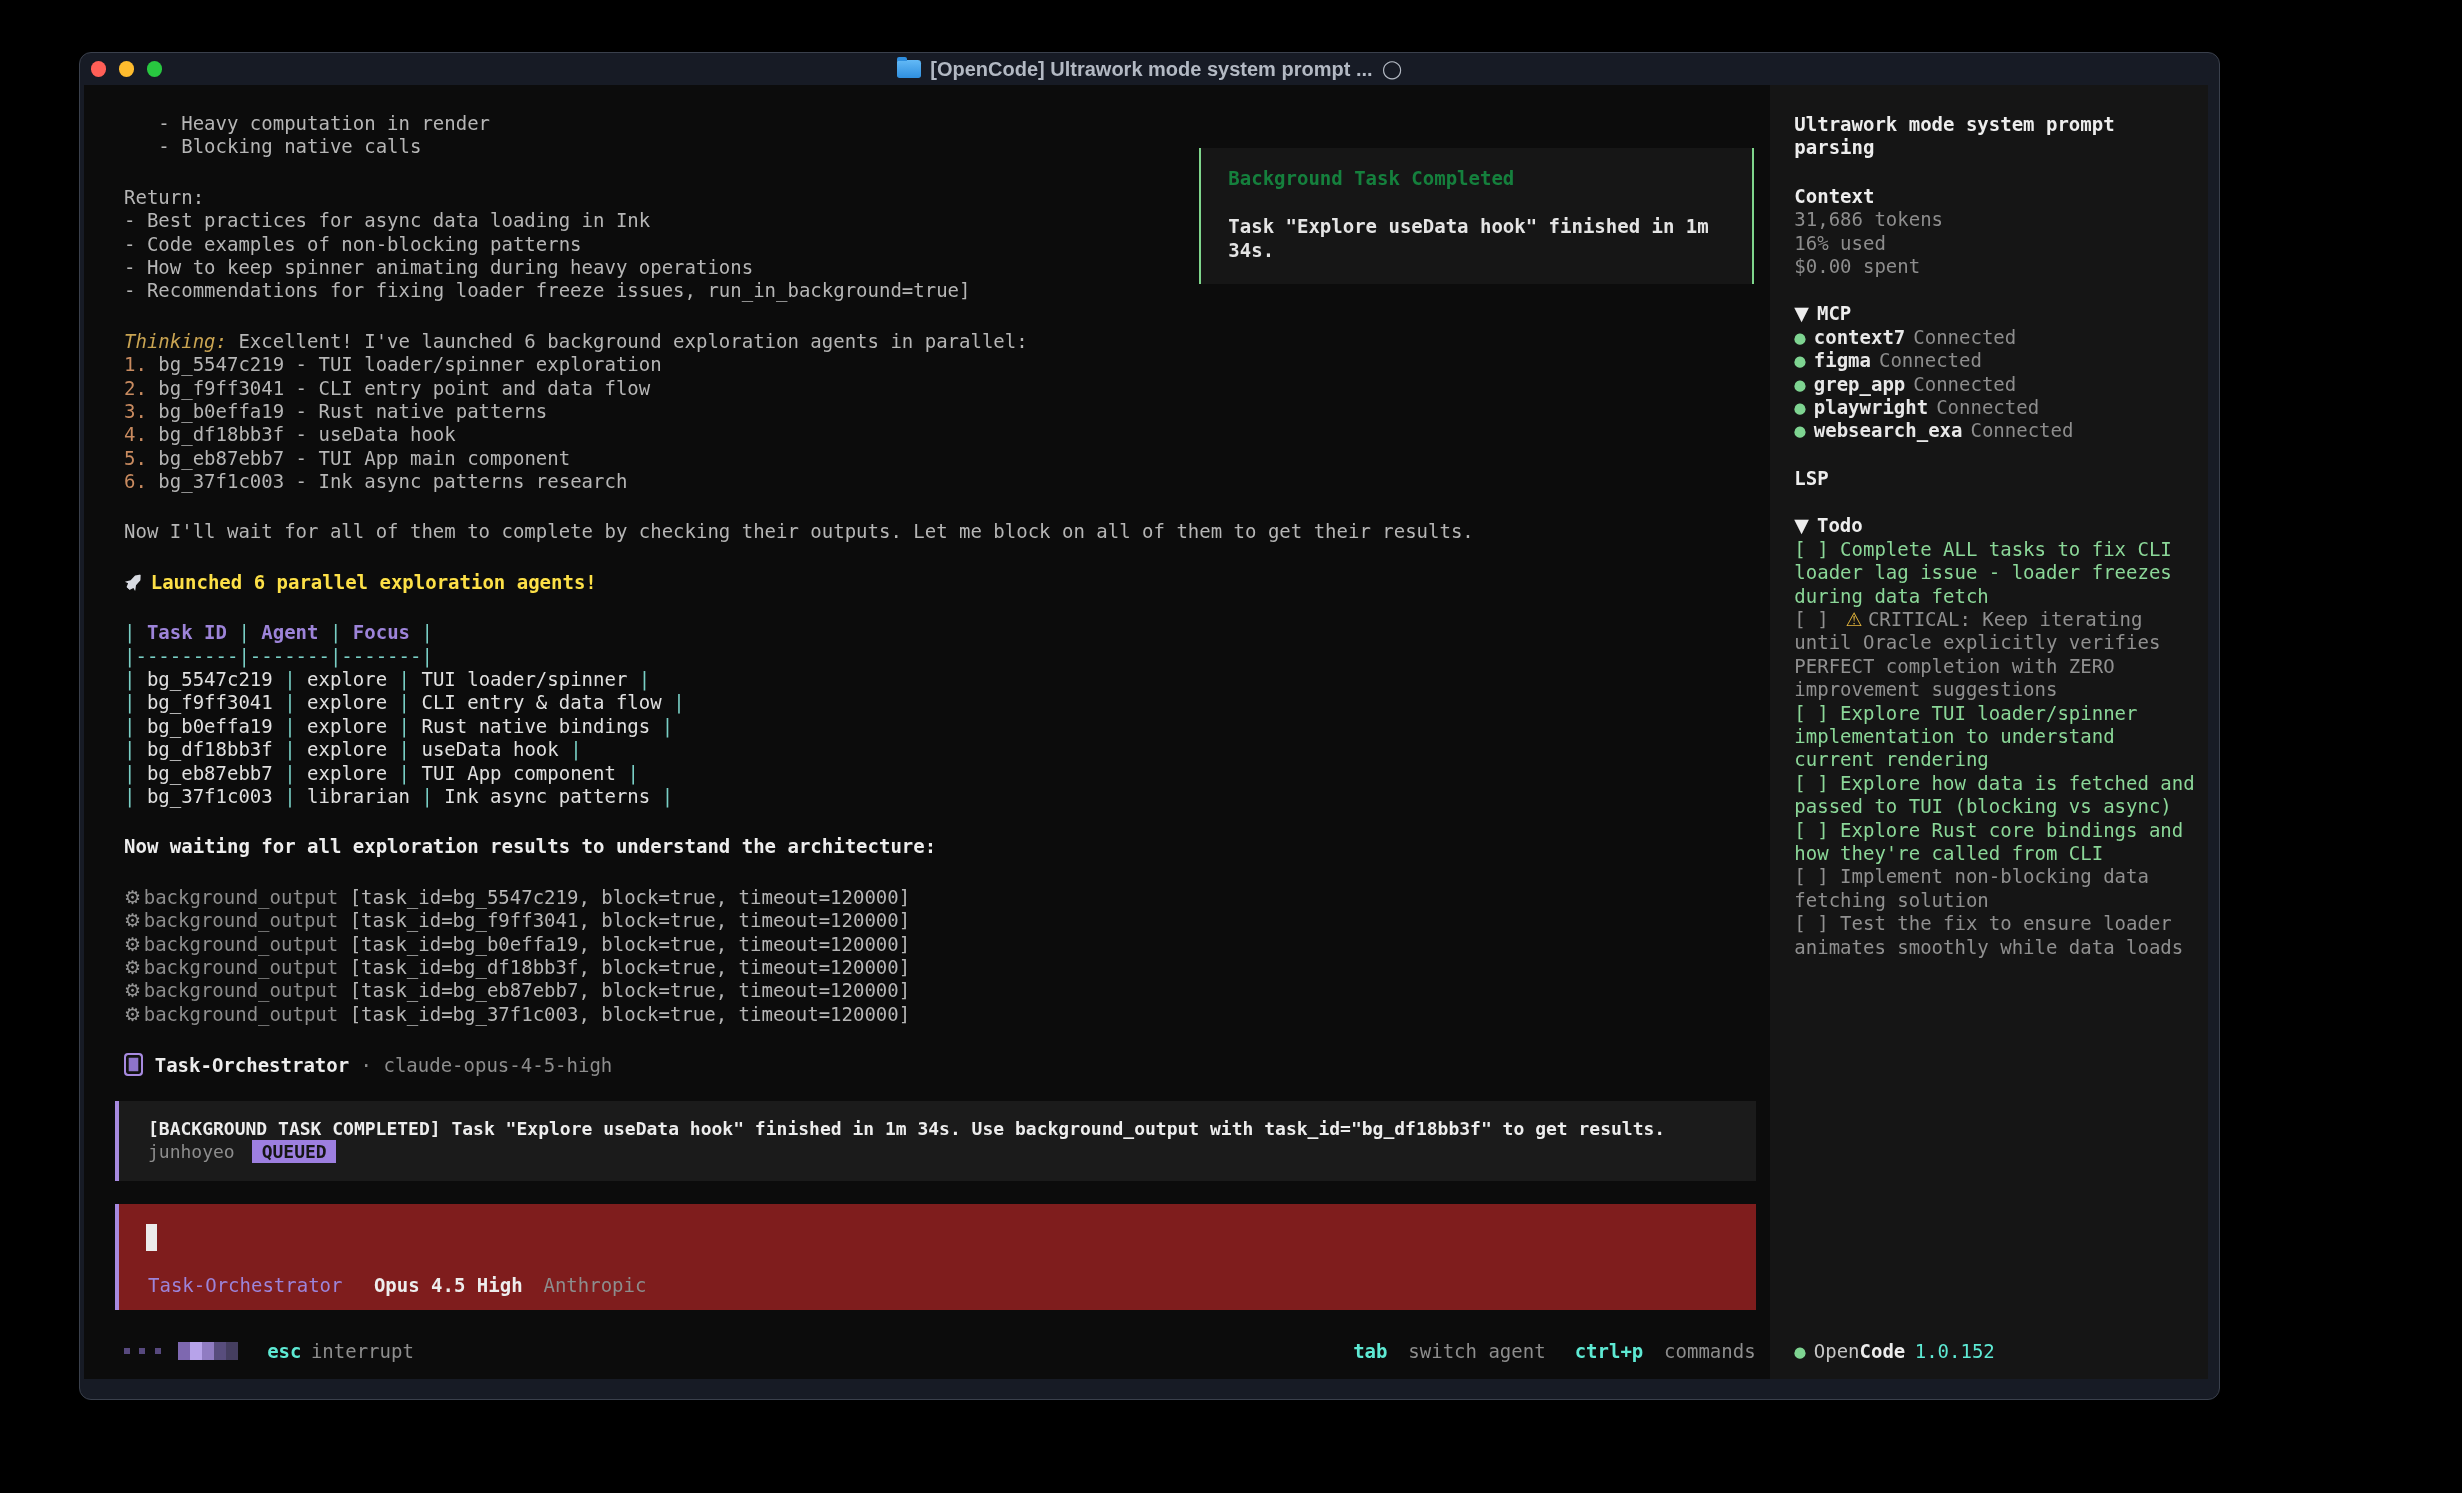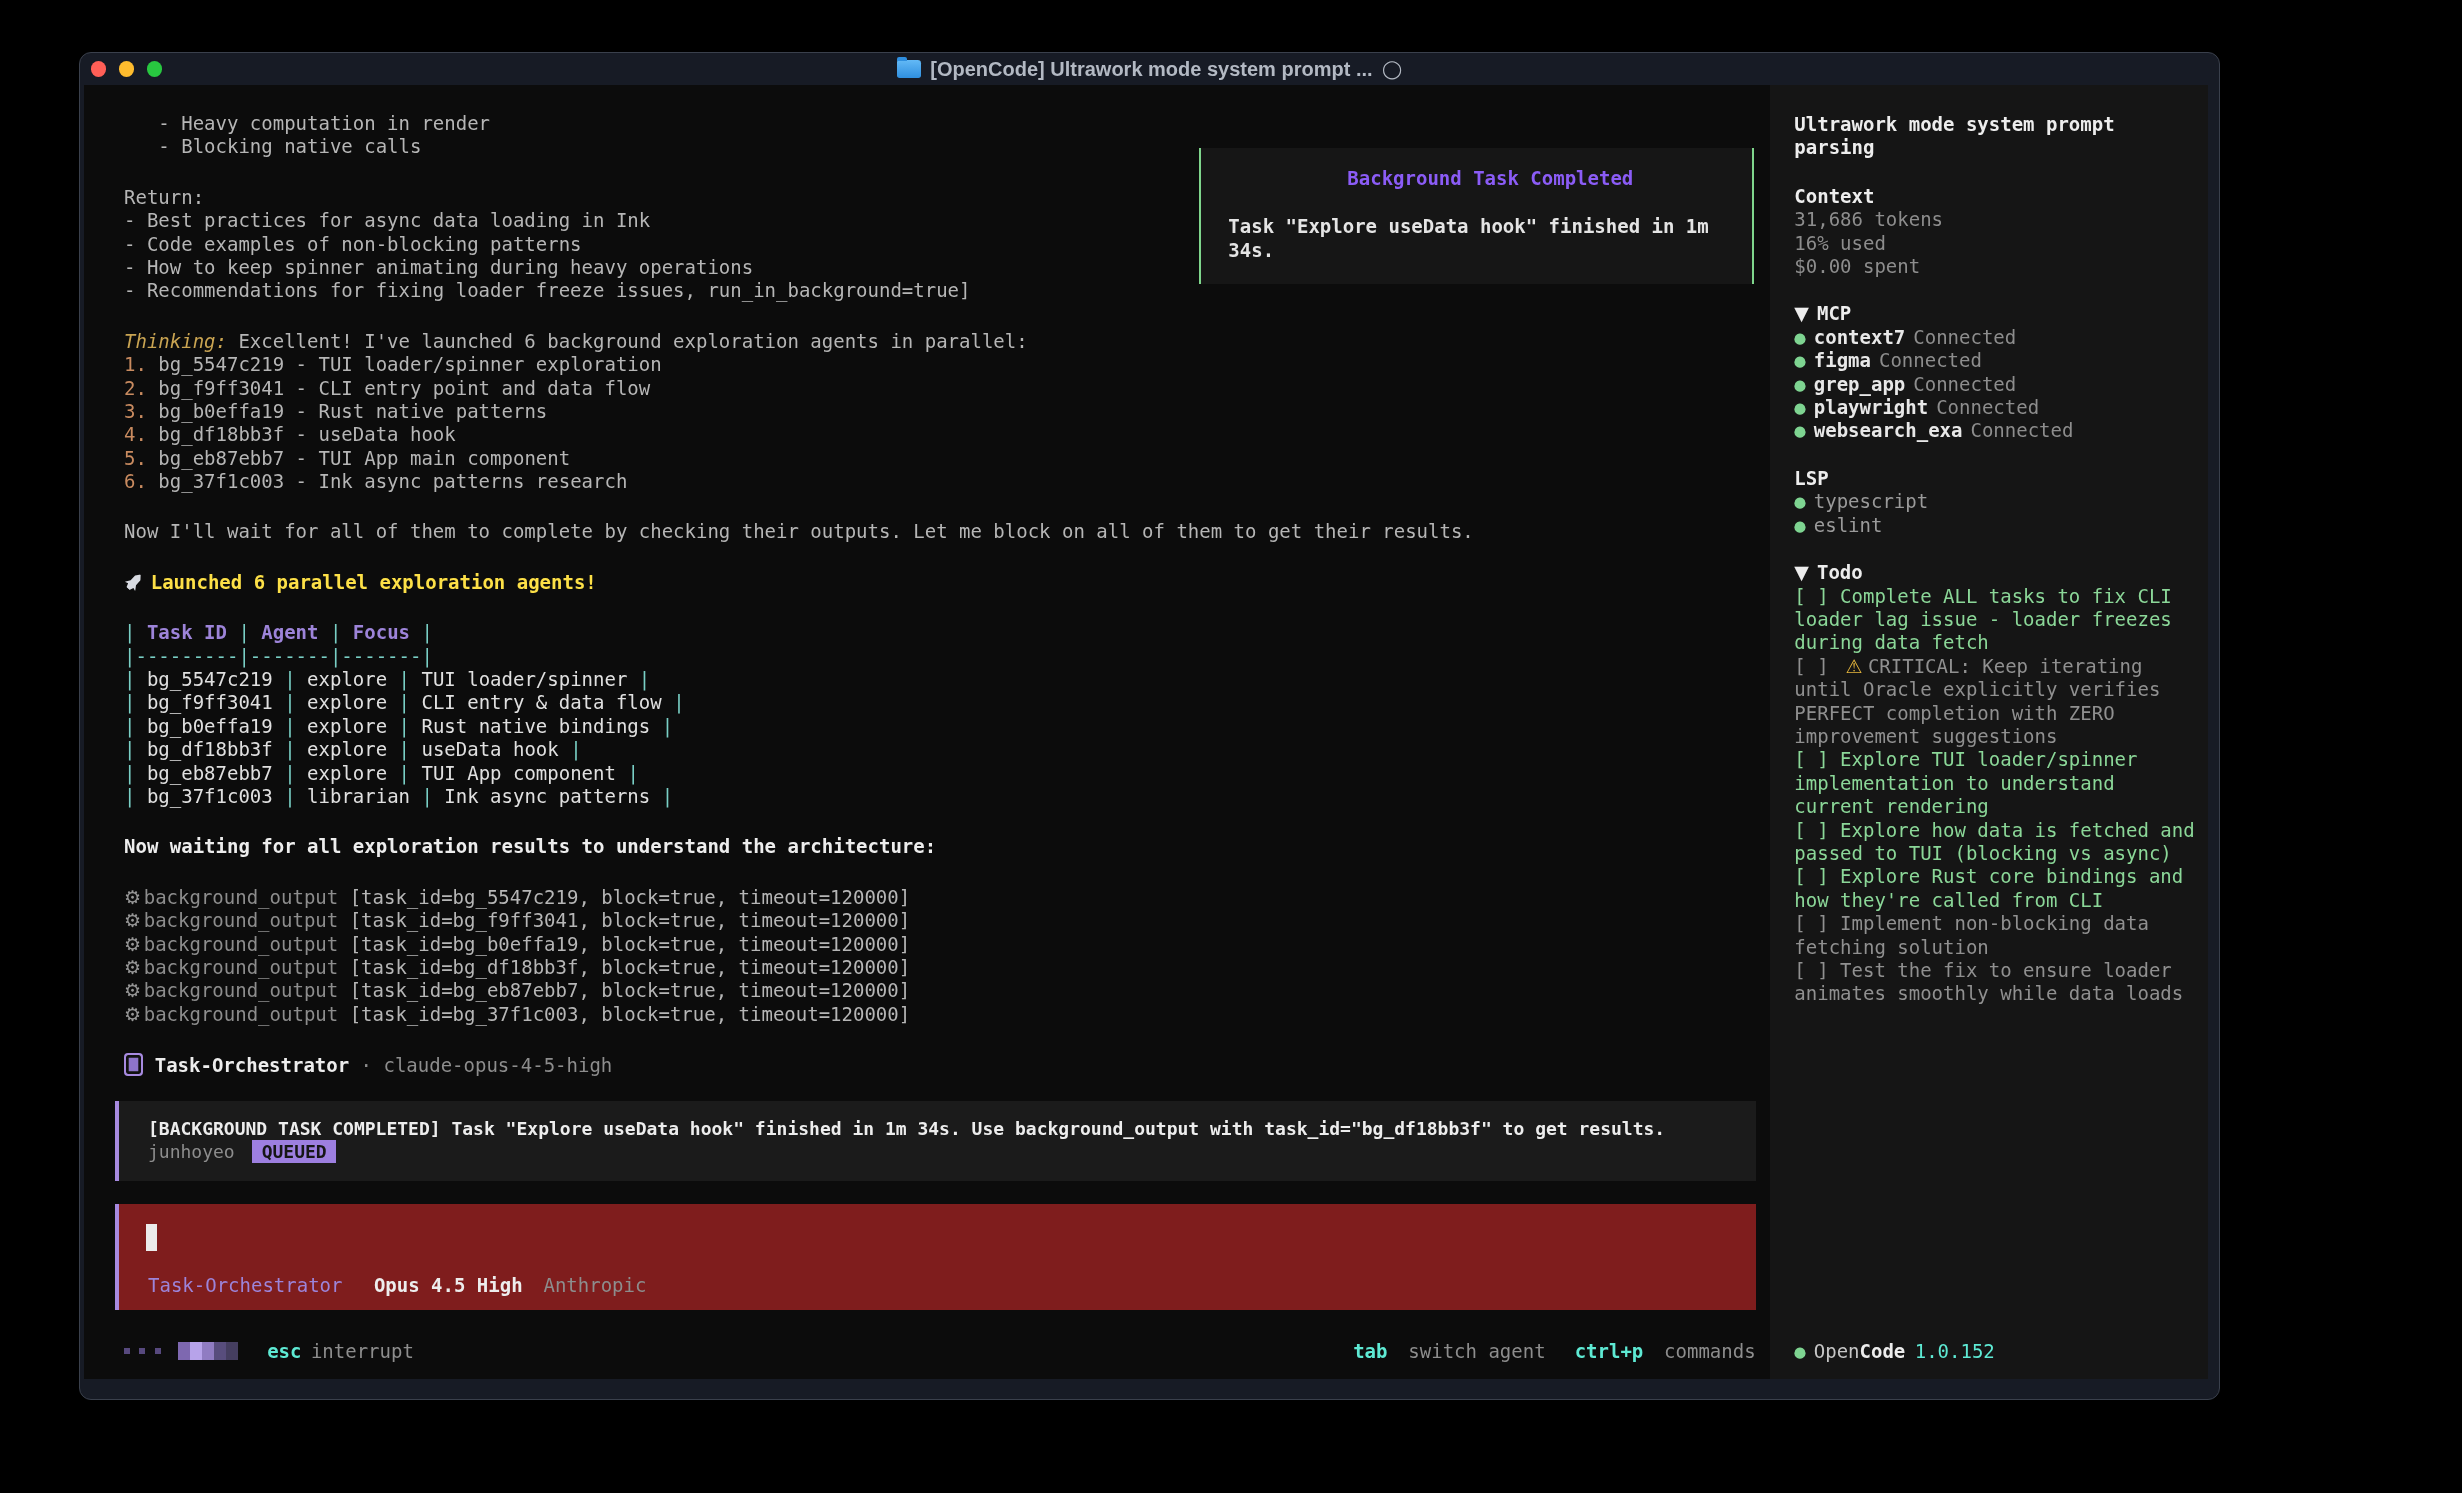--- a/index.html
+++ b/index.html
@@ -42,21 +42,21 @@
   .gear{color:#979797;font-family:"DejaVu Sans",sans-serif;margin-right:2.7px;}
   .rocket{display:inline-block;width:20px;height:20px;margin-right:6.7px;vertical-align:-3.3px;background:#d8dbe2;
           clip-path:polygon(50% 0%,68% 22%,68% 55%,85% 80%,68% 74%,60% 95%,40% 95%,32% 74%,15% 80%,32% 55%,32% 22%);
           transform:rotate(42deg);}
   .agenticon{display:inline-block;width:14.7px;height:19px;border:2.7px solid #a78ae0;border-radius:4px;
              background:#8d74c9;box-shadow:inset 0 0 0 2.7px #101010;margin-right:12px;vertical-align:-4px;}
   
   .notif{position:absolute;top:63px;right:16px;width:555px;background:#161616;
          border-left:2.7px solid #7fd68c;border-right:2.7px solid #7fd68c;
          padding:19px 0 21.4px 27px;box-sizing:border-box;font-size:19px;line-height:23.4px;}
-  .notif-title{color:#8b5cf6;font-weight:bold;text-align:center;}
+  .notif-title{color:#15803d;font-weight:bold;}
   .notif-gap{height:25px;}
   .notif-body{color:#e4e4e4;font-weight:bold;}
   
   .completedbox{margin:24px 14.7px 0 31px;background:#1b1b1b;border-left:4px solid #a78ae0;
                 padding:16px 0 17.4px 29px;font-size:18px;line-height:23.4px;}
   .cb-line1{color:#ededed;font-weight:bold;white-space:pre;}
   .badge{display:inline-block;background:#9d7fe0;color:#161616;font-weight:bold;padding:0 9.4px;margin-left:6.7px;}
   
   .inputbox{position:relative;margin:23px 14.7px 0 31px;height:106px;background:#7f1d1d;border-left:4px solid #a78ae0;}
   .cursor{position:absolute;left:27px;top:20px;width:11.4px;height:27px;background:#ececec;}
@@ -225,24 +225,20 @@
         <div>
             <div><span class="dot">●</span><span class="mcp-name">context7</span><span class="mcp-status">Connected</span></div>
             <div><span class="dot">●</span><span class="mcp-name">figma</span><span class="mcp-status">Connected</span></div>
             <div><span class="dot">●</span><span class="mcp-name">grep_app</span><span class="mcp-status">Connected</span></div>
             <div><span class="dot">●</span><span class="mcp-name">playwright</span><span class="mcp-status">Connected</span></div>
             <div><span class="dot">●</span><span class="mcp-name">websearch_exa</span><span class="mcp-status">Connected</span></div>
           </div>
 
         <div class="sb-gap"></div>
         <div class="sb-heading">LSP</div>
-        <div>
-            <div><span class="dot">●</span><span class="lsp-name">typescript</span></div>
-            <div><span class="dot">●</span><span class="lsp-name">eslint</span></div>
-          </div>
 
         <div class="sb-gap"></div>
         <div class="sb-heading"><span class="sb-tri">▼</span><span>Todo</span></div>
         <div>
             <div class="todo-item todo-green"><span>[ ] </span><span>Complete ALL tasks to fix CLI loader lag issue - loader freezes during data fetch</span></div>
             <div class="todo-item todo-gray"><span>[ ] </span><span class="warnicon">⚠</span><span>CRITICAL: Keep iterating until Oracle explicitly verifies PERFECT completion with ZERO improvement suggestions</span></div>
             <div class="todo-item todo-green"><span>[ ] </span><span>Explore TUI loader/spinner implementation to understand current rendering</span></div>
             <div class="todo-item todo-green"><span>[ ] </span><span>Explore how data is fetched and passed to TUI (blocking vs async)</span></div>
             <div class="todo-item todo-green"><span>[ ] </span><span>Explore Rust core bindings and how they're called from CLI</span></div>
             <div class="todo-item todo-gray"><span>[ ] </span><span>Implement non-blocking data fetching solution</span></div>

